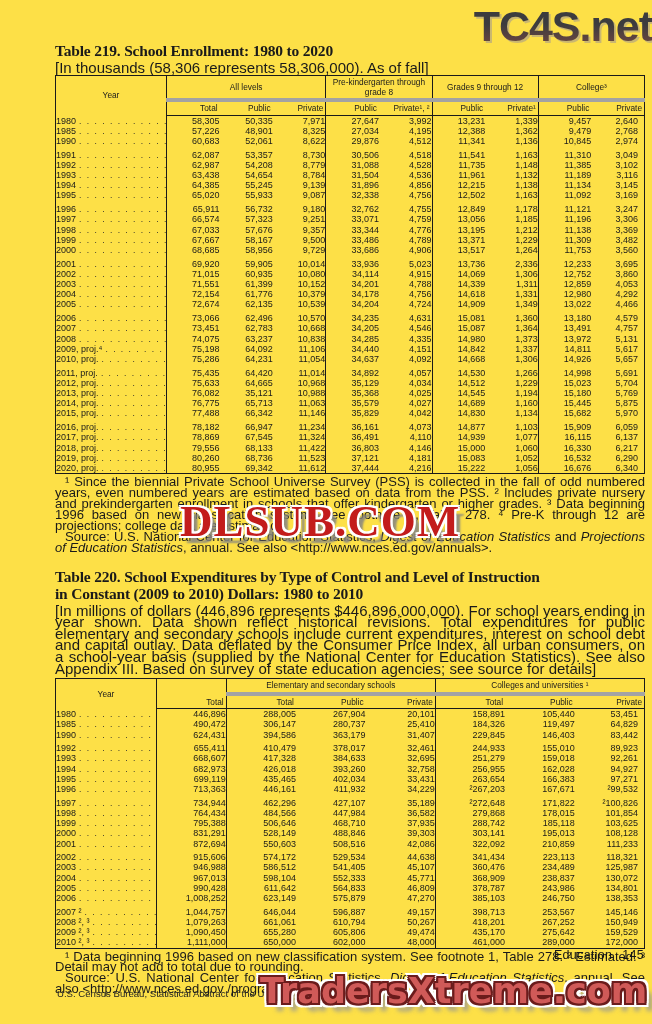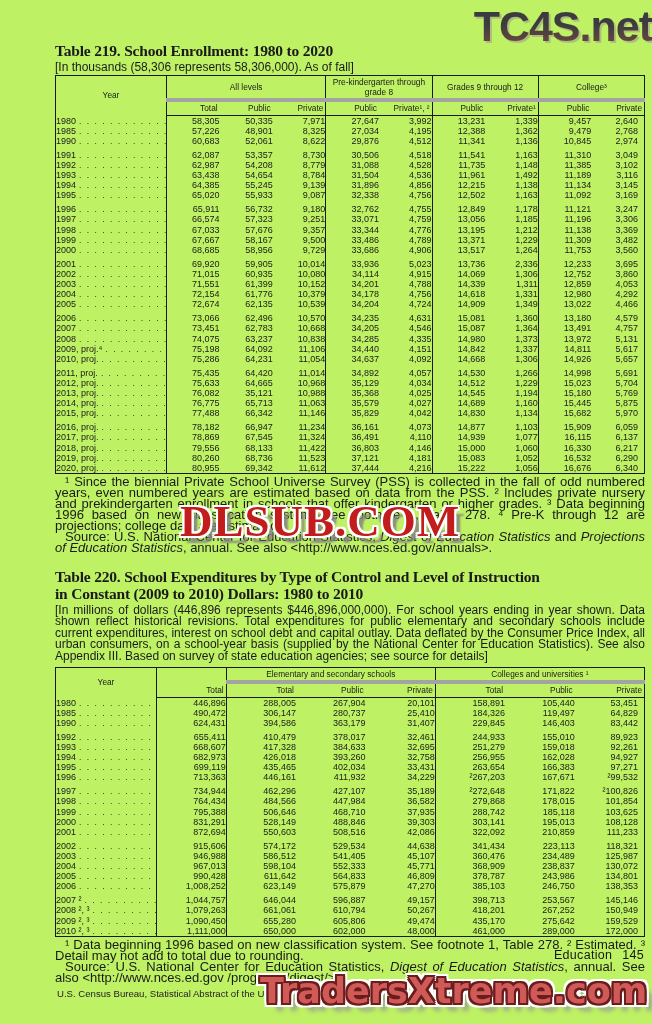--- a/index.html
+++ b/index.html
@@ -1,22 +1,22 @@
 <!DOCTYPE html>
 <html><head>
 <meta charset="utf-8">
 <style>
   html,body{margin:0;padding:0;background:#ffffff;}
-  .page{position:relative;width:652px;height:1024px;background:#bef264;overflow:hidden;
+  .page{position:relative;width:652px;height:1024px;background:#fde047;overflow:hidden;
         box-sizing:border-box;padding:42px 7px 0 55px;color:#1a1a1a;
         font-family:"Liberation Sans",sans-serif;}
   .title{font-family:"Liberation Serif",serif;font-weight:bold;font-size:15.5px;
          line-height:17px;margin:0 0 3px 0;letter-spacing:-0.2px;}
   .t2{margin-top:14px;}
-  .bracket{font-size:12px;line-height:11px;margin:0 0 2px 0;}
+  .bracket{font-size:15px;line-height:11px;margin:0 0 2px 0;}
   .intro{text-align:justify;line-height:11.6px;margin:1px 0 4px 0;}
   
   table.dt{width:590px;border-collapse:collapse;table-layout:fixed;
            border:1px solid #1a1a1a;margin:0;}
   table.dt th{font-weight:normal;font-size:8.3px;line-height:9.5px;padding:2px 2px 1px;}
   th.yh{width:106px;text-align:center;vertical-align:middle;}
   .t220 th.yh{width:96px;}
   th.grp{text-align:center;vertical-align:middle;}
   th.grp.rule{border-bottom:4px solid #a3a3a3;}
   th.sub{text-align:right;vertical-align:bottom;padding:0 8px 2px 0;border-bottom:1px solid #1a1a1a;}
@@ -184,21 +184,21 @@
               <span class="yl">1993</span>
               <span class="dots">. . . . . . . . . . . . . . . . . . . .</span>
             </div>
           </td>
           <td class="num">63,438</td>
           <td class="num">54,654</td>
           <td class="num sep">8,784</td>
           <td class="num">31,504</td>
           <td class="num sep">4,536</td>
           <td class="num">11,961</td>
-          <td class="num sep">1,492</td>
+          <td class="num sep">1,132</td>
           <td class="num">11,189</td>
           <td class="num">3,116</td>
         </tr>
         <tr>
           <td class="ycell sep">
             <div class="year">
               <span class="yl">1994</span>
               <span class="dots">. . . . . . . . . . . . . . . . . . . .</span>
             </div>
           </td>

